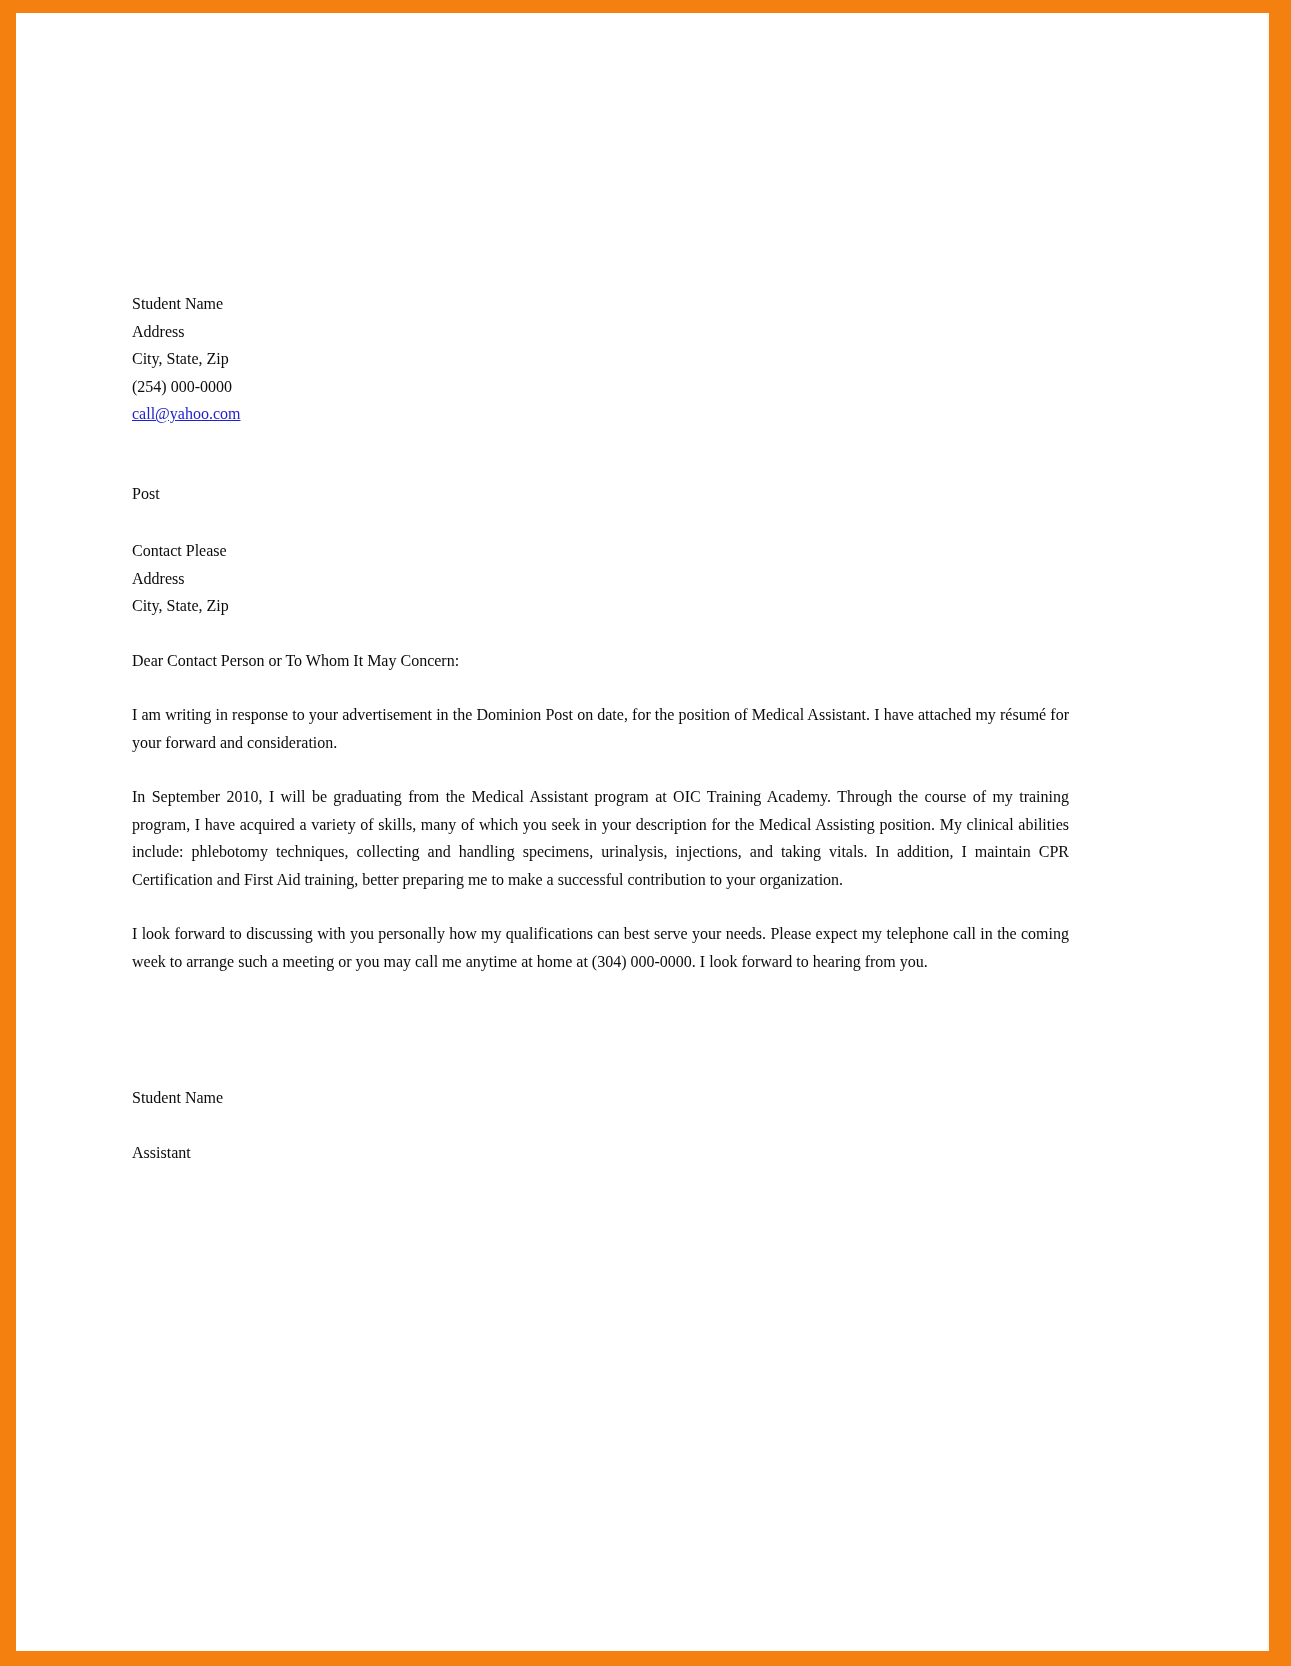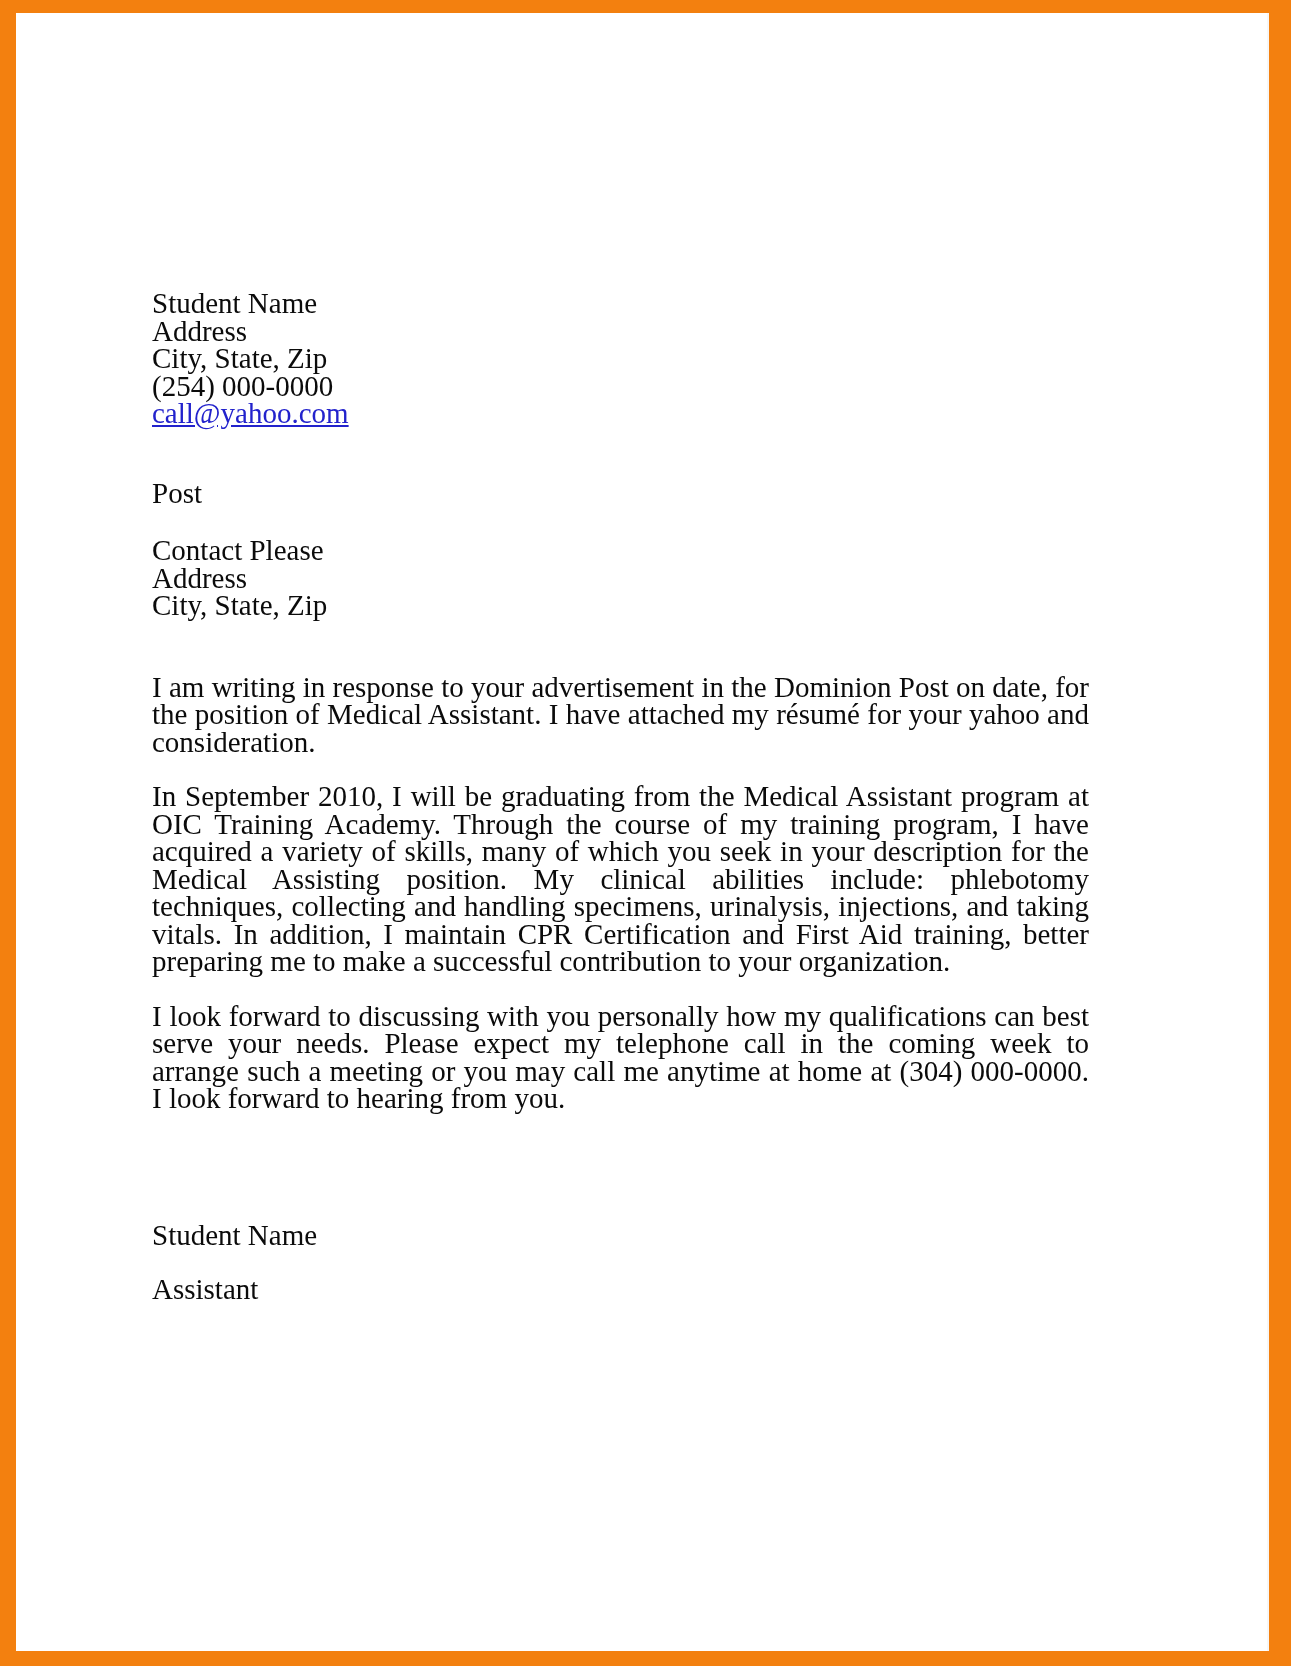--- a/index.html
+++ b/index.html
@@ -42,25 +42,25 @@
     position: absolute;
     right: 0;
     top: 0;
     width: 2px;
     height: 100%;
     background: rgba(0,0,0,0.03);
   }
 
   .letter {
     position: absolute;
-    left: 136px;
+    left: 116px;
     top: 277px;
     width: 937px;
     color: #0b0b0b;
-    font-size: 29px;
+    font-size: 16px;
     line-height: 27.5px;
   }
 
   .addr-line {
     white-space: nowrap;
   }
 
   .email-link {
     color: #2222cc;
     text-decoration: underline;
@@ -101,24 +101,25 @@
       <div class="gap-md"></div>
 
       <div>
         <div class="addr-line">Contact Please</div>
         <div class="addr-line">Address</div>
         <div class="addr-line">City, State, Zip</div>
       </div>
 
       <div class="gap-sm"></div>
 
+      <div class="nowrapline">Dear Contact Person or To Whom It May Concern:</div>
 
       <div class="gap-sm"></div>
 
-      <p class="para">I am writing in response to your advertisement in the Dominion Post on date, for the position of Medical Assistant.  I have attached my résumé for your yahoo and consideration.</p>
+      <p class="para">I am writing in response to your advertisement in the Dominion Post on date, for the position of Medical Assistant.  I have attached my résumé for your forward and consideration.</p>
 
       <div class="gap-sm"></div>
 
       <p class="para">In September 2010, I will be graduating from the Medical Assistant program at OIC Training Academy.   Through the course of my training program, I have acquired a variety of skills, many of which you seek in your description for the Medical Assisting position.  My clinical abilities include:  phlebotomy techniques, collecting and handling specimens, urinalysis, injections, and taking vitals.  In addition, I maintain CPR Certification and First Aid training, better preparing me to make a successful contribution to your organization.</p>
 
       <div class="gap-sm"></div>
 
       <p class="para">I look forward to discussing with you personally how my qualifications can best serve your needs. Please expect my telephone call in the coming week to arrange such a meeting or you may call me anytime at home at (304) 000-0000. I look forward to hearing from you.</p>
 
       <div class="gap-sm"></div>

